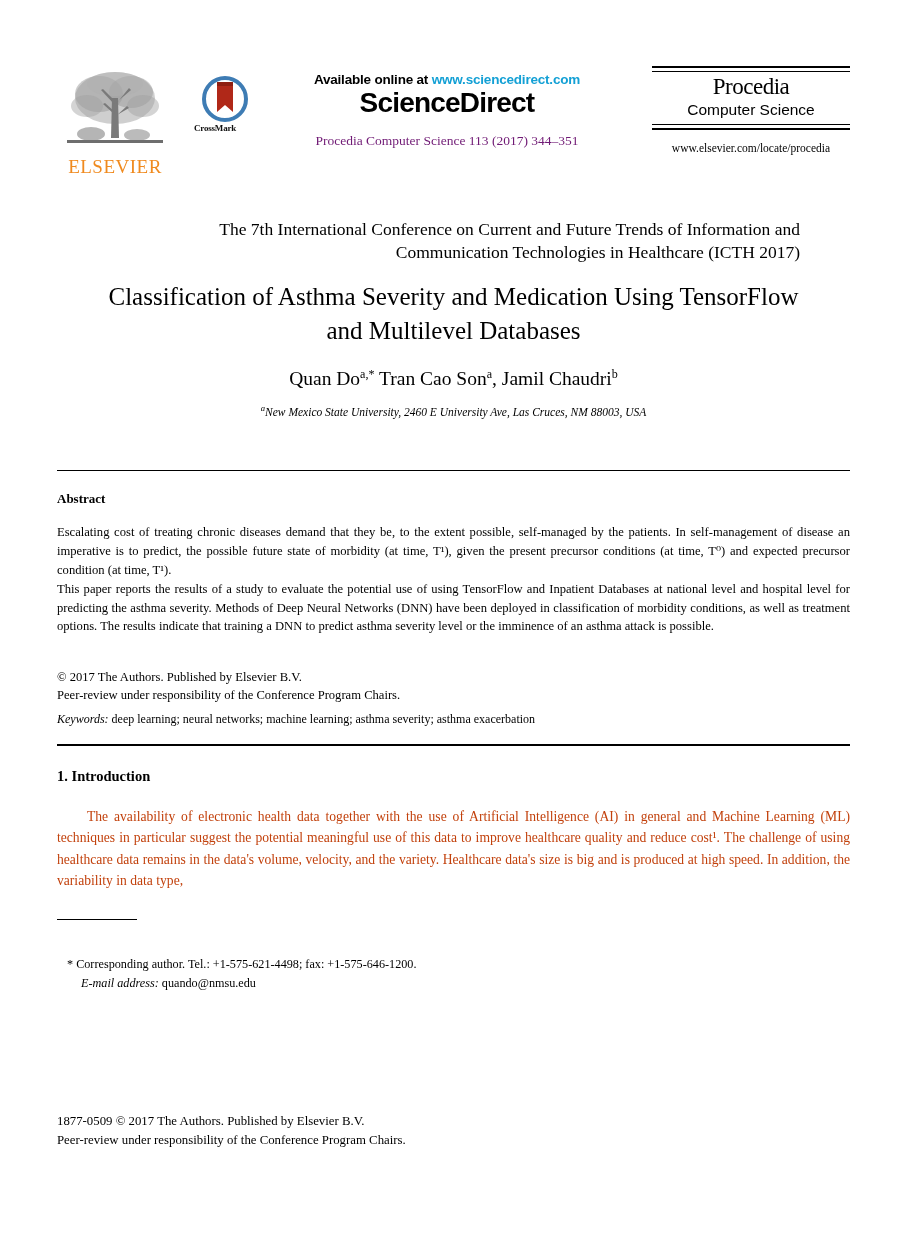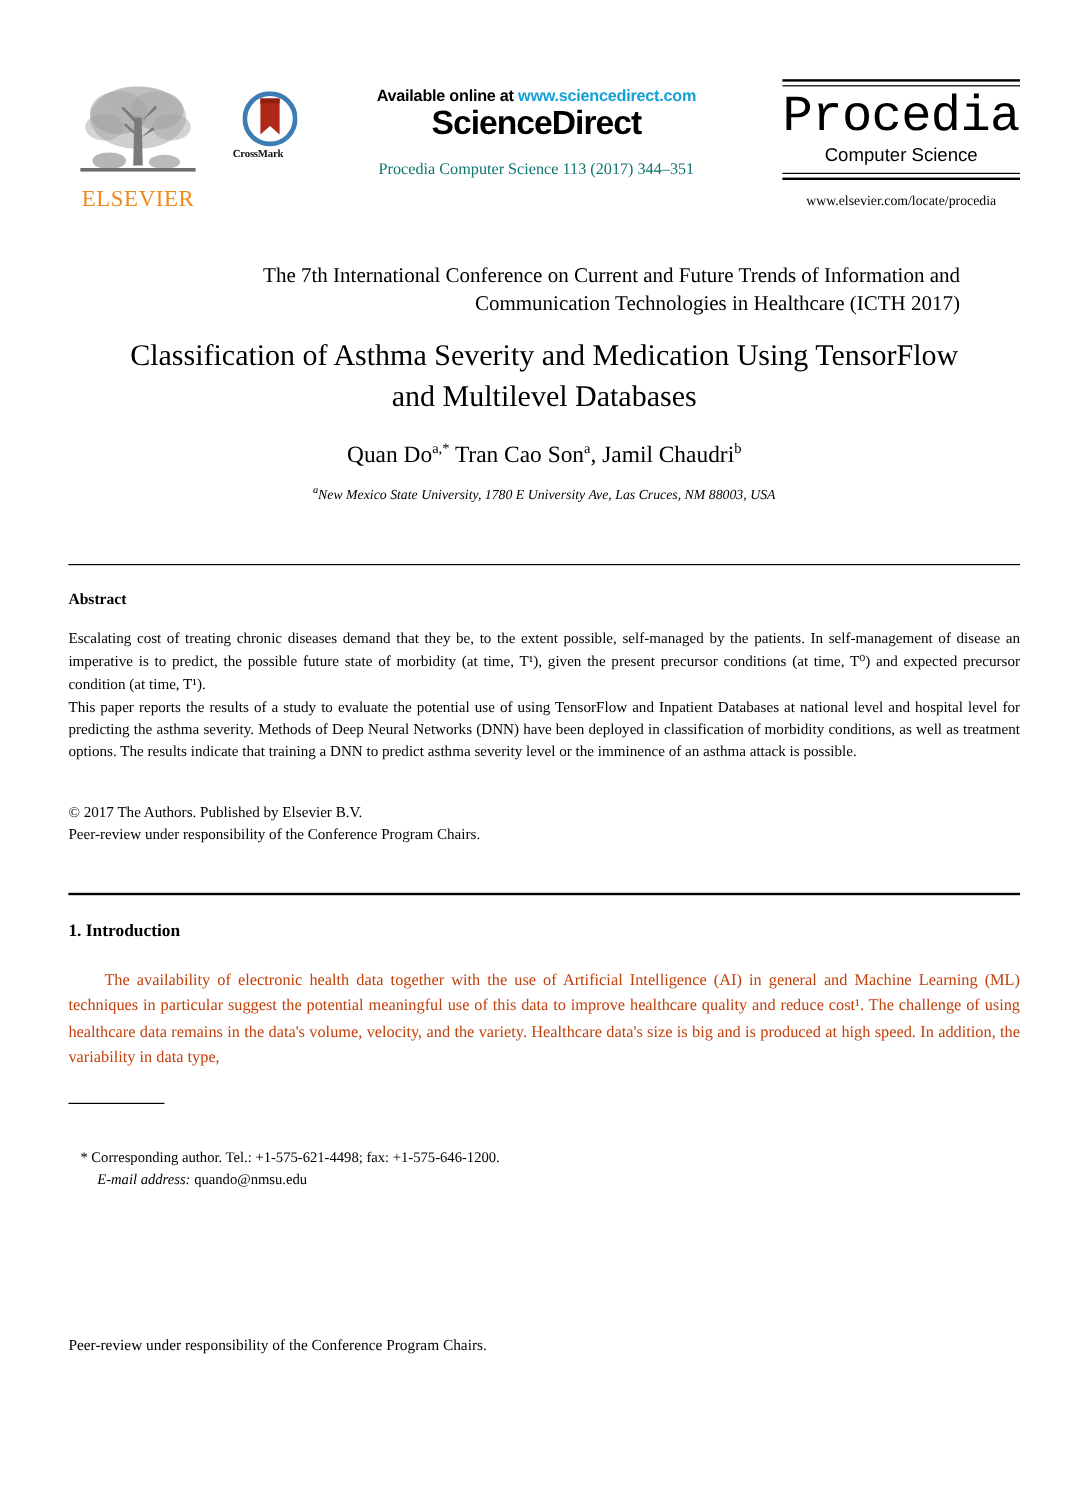--- a/index.html
+++ b/index.html
@@ -95,21 +95,21 @@
     font-size: 28px;
     font-weight: bold;
     letter-spacing: -0.8px;
     margin-top: 0;
     color: #000;
   }
   .sd-journal {
     font-family: "Liberation Serif", serif;
     font-size: 13.5px;
     margin-top: 14px;
-    color: #0f766e;
+    color: #701a75;
   }
 
   
   .procedia {
     position: absolute;
     right: 0px;
     top: 4px;
     width: 198px;
     text-align: center;
   }
@@ -117,22 +117,22 @@
     border-top: 2px solid #000;
     border-bottom: 1px solid #000;
     height: 3px;
   }
   .proc-rule-bot {
     border-top: 1px solid #000;
     border-bottom: 2px solid #000;
     height: 3px;
   }
   .proc-title {
-    font-family: Liberation Mono, monospace;
-    font-size: 42px;
+    font-family: Liberation Serif, serif;
+    font-size: 23px;
     line-height: 1.05;
     letter-spacing: -0.5px;
     padding: 3px 0 0 0;
     color: #000;
   }
   .proc-sub {
     font-family: "Liberation Sans", sans-serif;
     font-size: 15.5px;
     letter-spacing: 0px;
     padding: 2px 0 5px 0;
@@ -363,46 +363,48 @@
   </div>
 
   <div class="conf-title">The 7th International Conference on Current and Future Trends of Information and Communication Technologies in Healthcare (ICTH 2017)</div>
   <div class="paper-title">Classification of Asthma Severity and Medication Using TensorFlow and Multilevel Databases</div>
 
   <div class="authors">
     <span>Quan Do<sup>a,</sup><sup>*</sup> Tran Cao Son<sup>a</sup>, Jamil Chaudri<sup>b</sup></span>
   </div>
 
   <div class="affil">
-    <div><sup>a</sup><span>New Mexico State University, 1780 E University Ave, Las Cruces, NM 88003, USA</span></div>
+    <div><sup>a</sup><span>New Mexico State University, 2460 E University Ave, Las Cruces, NM 88003, USA</span></div>
   </div>
 
   <div class="rule-thin rule-abstract-top"></div>
 
   <div class="abstract-head">Abstract</div>
 
   <div class="abstract-body">
     <p>Escalating cost of treating chronic diseases demand that they be, to the extent possible, self-managed by the patients. In self-management of disease an imperative is to predict, the possible future state of morbidity (at time, T¹), given the present precursor conditions (at time, T⁰) and expected precursor condition (at time, T¹).</p>
     <p>This paper reports the results of a study to evaluate the potential use of using TensorFlow and Inpatient Databases at national level and hospital level for predicting the asthma severity. Methods of Deep Neural Networks (DNN) have been deployed in classification of morbidity conditions, as well as treatment options. The results indicate that training a DNN to predict asthma severity level or the imminence of an asthma attack is possible.</p>
   </div>
 
   <div class="copyright-block">
     <div>© 2017 The Authors. Published by Elsevier B.V.</div>
     <div>Peer-review under responsibility of the Conference Program Chairs.</div>
   </div>
 
+  <div class="keywords-line"><span class="kw-label">Keywords:</span><span> deep learning; neural networks; machine learning; asthma severity; asthma exacerbation</span></div>
 
   <div class="rule-thick rule-keywords"></div>
 
   <div class="section-head">1. Introduction</div>
   <div class="intro-body">The availability of electronic health data together with the use of Artificial Intelligence (AI) in general and Machine Learning (ML) techniques in particular suggest the potential meaningful use of this data to improve healthcare quality and reduce cost¹. The challenge of using healthcare data remains in the data's volume, velocity, and the variety. Healthcare data's size is big and is produced at high speed. In addition, the variability in data type,</div>
 
   <div class="footnote-rule"></div>
   <div class="footnote">
     <div class="fn-line-1">* Corresponding author. Tel.: +1-575-621-4498; fax: +1-575-646-1200.</div>
     <div class="fn-line-2"><span class="fn-italic">E-mail address:</span><span> quando@nmsu.edu</span></div>
   </div>
 
   <div class="bottom-block">
+    <div>1877-0509 © 2017 The Authors. Published by Elsevier B.V.</div>
     <div>Peer-review under responsibility of the Conference Program Chairs.</div>
   </div>
 
 </div>
 
 </body></html>

